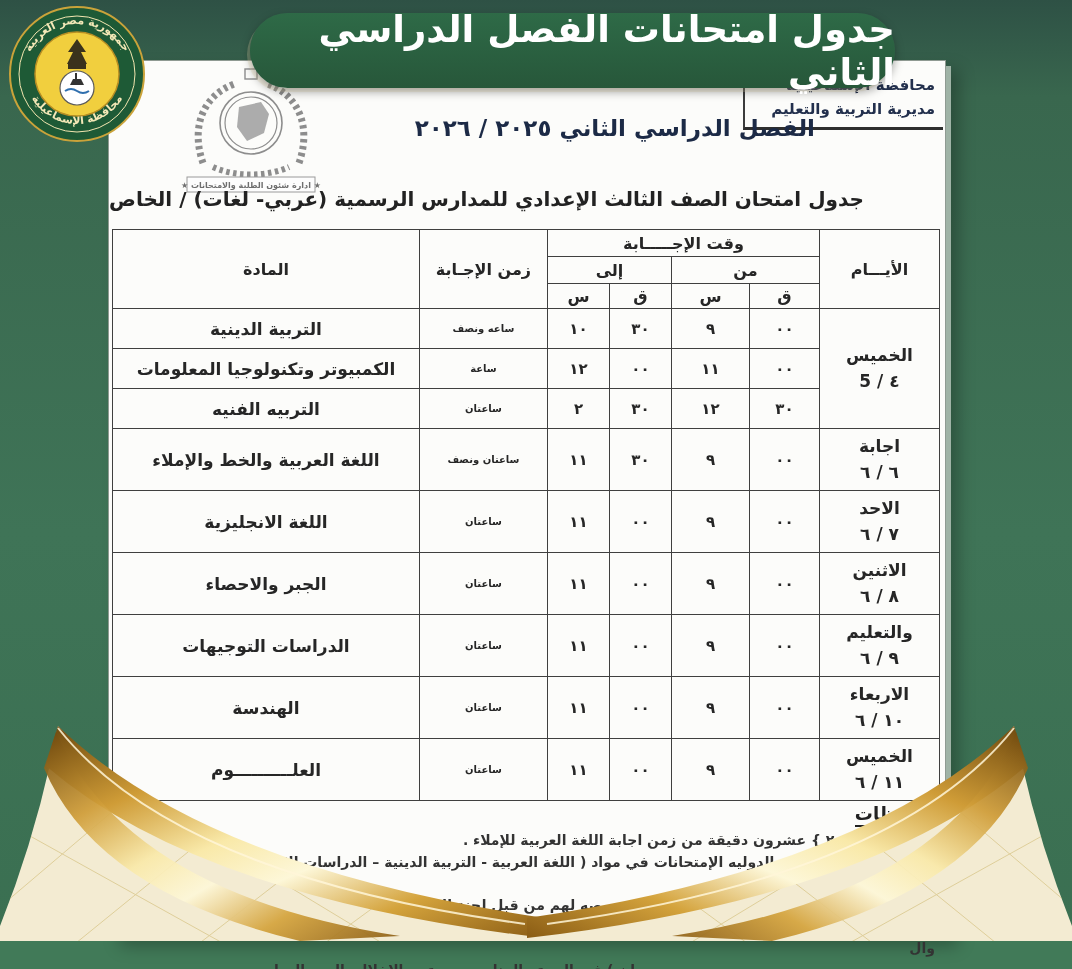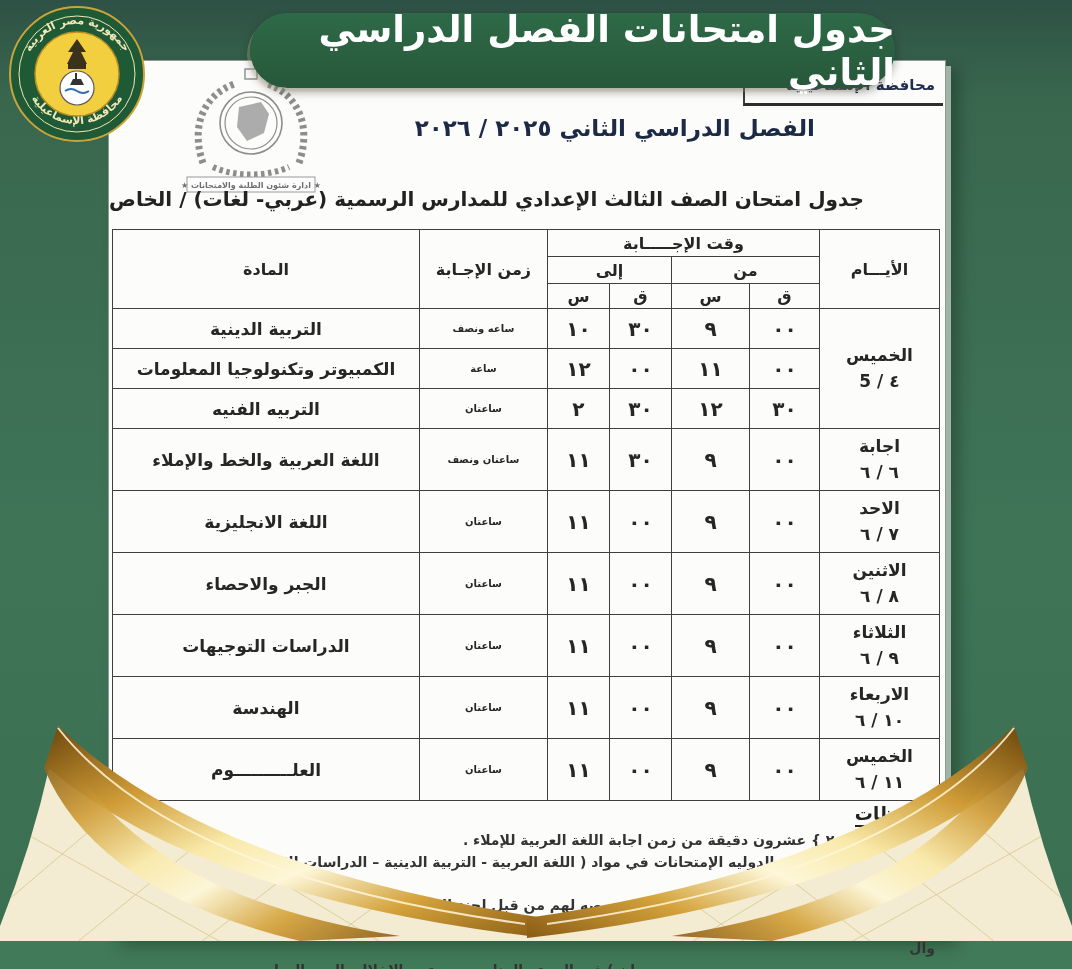--- a/index.html
+++ b/index.html
@@ -51,21 +51,21 @@
   
   table.sched{
     position:absolute; top:168px; right:5px; left:5px; width:828px;
     border-collapse:collapse; table-layout:fixed; direction:rtl;
   }
   table.sched th, table.sched td{
     border:1.6px solid #3f3f3f; text-align:center; vertical-align:middle;
     font-weight:bold; color:#262626;
   }
   table.sched th{ font-size:16px; }
-  td.num{ font-size:20px; }
+  td.num{ font-size:15px; }
   td.dur{ font-size:10px; }
   td.subj{ font-size:17px; }
   td.day{ font-size:17px; line-height:1.5; }
   tr.hr1{ height:27px; } tr.hr2{ height:27px; } tr.hr3{ height:25px; }
   tr.r-s{ height:40px; } tr.r-b{ height:62px; }
   
   .notes{ position:absolute; top:742px; right:10px; left:10px; text-align:right; }
   .notes .head{
     display:inline-block; font-size:18px; font-weight:bold;
     border-bottom:2.5px solid #222; padding-bottom:1px; margin-bottom:3px; color:#222;
@@ -98,20 +98,21 @@
           <rect x="80" y="4" width="12" height="10" stroke-width="1.4"></rect>
         </g>
         <path d="M74,42 l22,-5 8,12 -5,19 -17,8 -10,-14 z" fill="#9d9d9d" opacity="0.85"></path>
         <rect x="22" y="112" width="128" height="15" fill="#fdfdfd" stroke="#9a9a9a" stroke-width="1"></rect>
         <text x="86" y="123" text-anchor="middle" font-size="8" font-weight="bold" fill="#6f6f6f">★ ادارة شئون الطلبة والامتحانات ★</text>
       </svg>
     </div>
 
     <div class="org-box">
       <div>محافظة الإسماعيلية</div>
+      <div>مديرية التربية والتعليم</div>
     </div>
 
     <div class="semester">الفصل الدراسي الثاني ٢٠٢٥ / ٢٠٢٦</div>
 
     <div class="doc-title">جدول امتحان الصف الثالث الإعدادي للمدارس الرسمية (عربي- لغات) / الخاص</div>
 
     <table class="sched">
       <colgroup>
         <col style="width:120px">
           <col style="width:70px">
@@ -202,21 +203,21 @@
         <td class="num">٠٠</td>
         <td class="num">٩</td>
         <td class="num">٠٠</td>
         <td class="num">١١</td>
         <td class="dur">ساعتان</td>
         <td class="subj">الجبر والاحصاء</td>
       </tr>
 
       <tr class="r-b">
         <td class="day">
-          <div>الثلاثاء</div>
+          <div>والتعليم</div>
           <div>٩ / ٦</div>
         </td>
         <td class="num">٠٠</td>
         <td class="num">٩</td>
         <td class="num">٠٠</td>
         <td class="num">١١</td>
         <td class="dur">ساعتان</td>
         <td class="subj">الدراسات التوجيهات</td>
       </tr>
 

